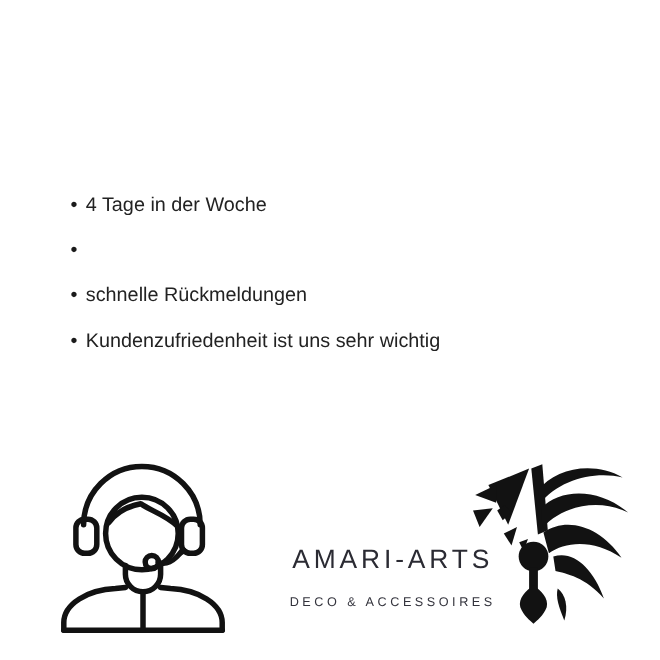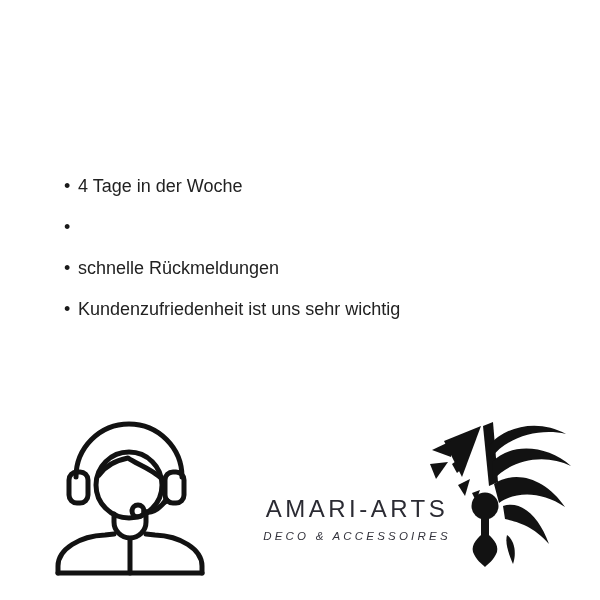--- a/index.html
+++ b/index.html
@@ -34,23 +34,22 @@
 
   .support-icon{position:absolute;left:52px;top:413px;}
   .brand{
     position:absolute;left:262px;top:495px;width:190px;
     text-align:center;color:#2b2b33;
   }
   .brand .name{
     font-size:24px;font-weight:400;letter-spacing:3.5px;white-space:nowrap;
   }
   .brand .tagline{
-    margin-top:7px;font-size:11.5px;letter-spacing:3.2px;white-space:nowrap;
+    margin-top:19px;font-size:11.5px;letter-spacing:3.2px;white-space:nowrap;
     color:#33333c;
-    font-style:italic;
   }
   .logo{position:absolute;left:0;top:0;}
 </style>
 </head>
 <body>
 
 <div class="canvas">
 
 
   <ul class="points">

